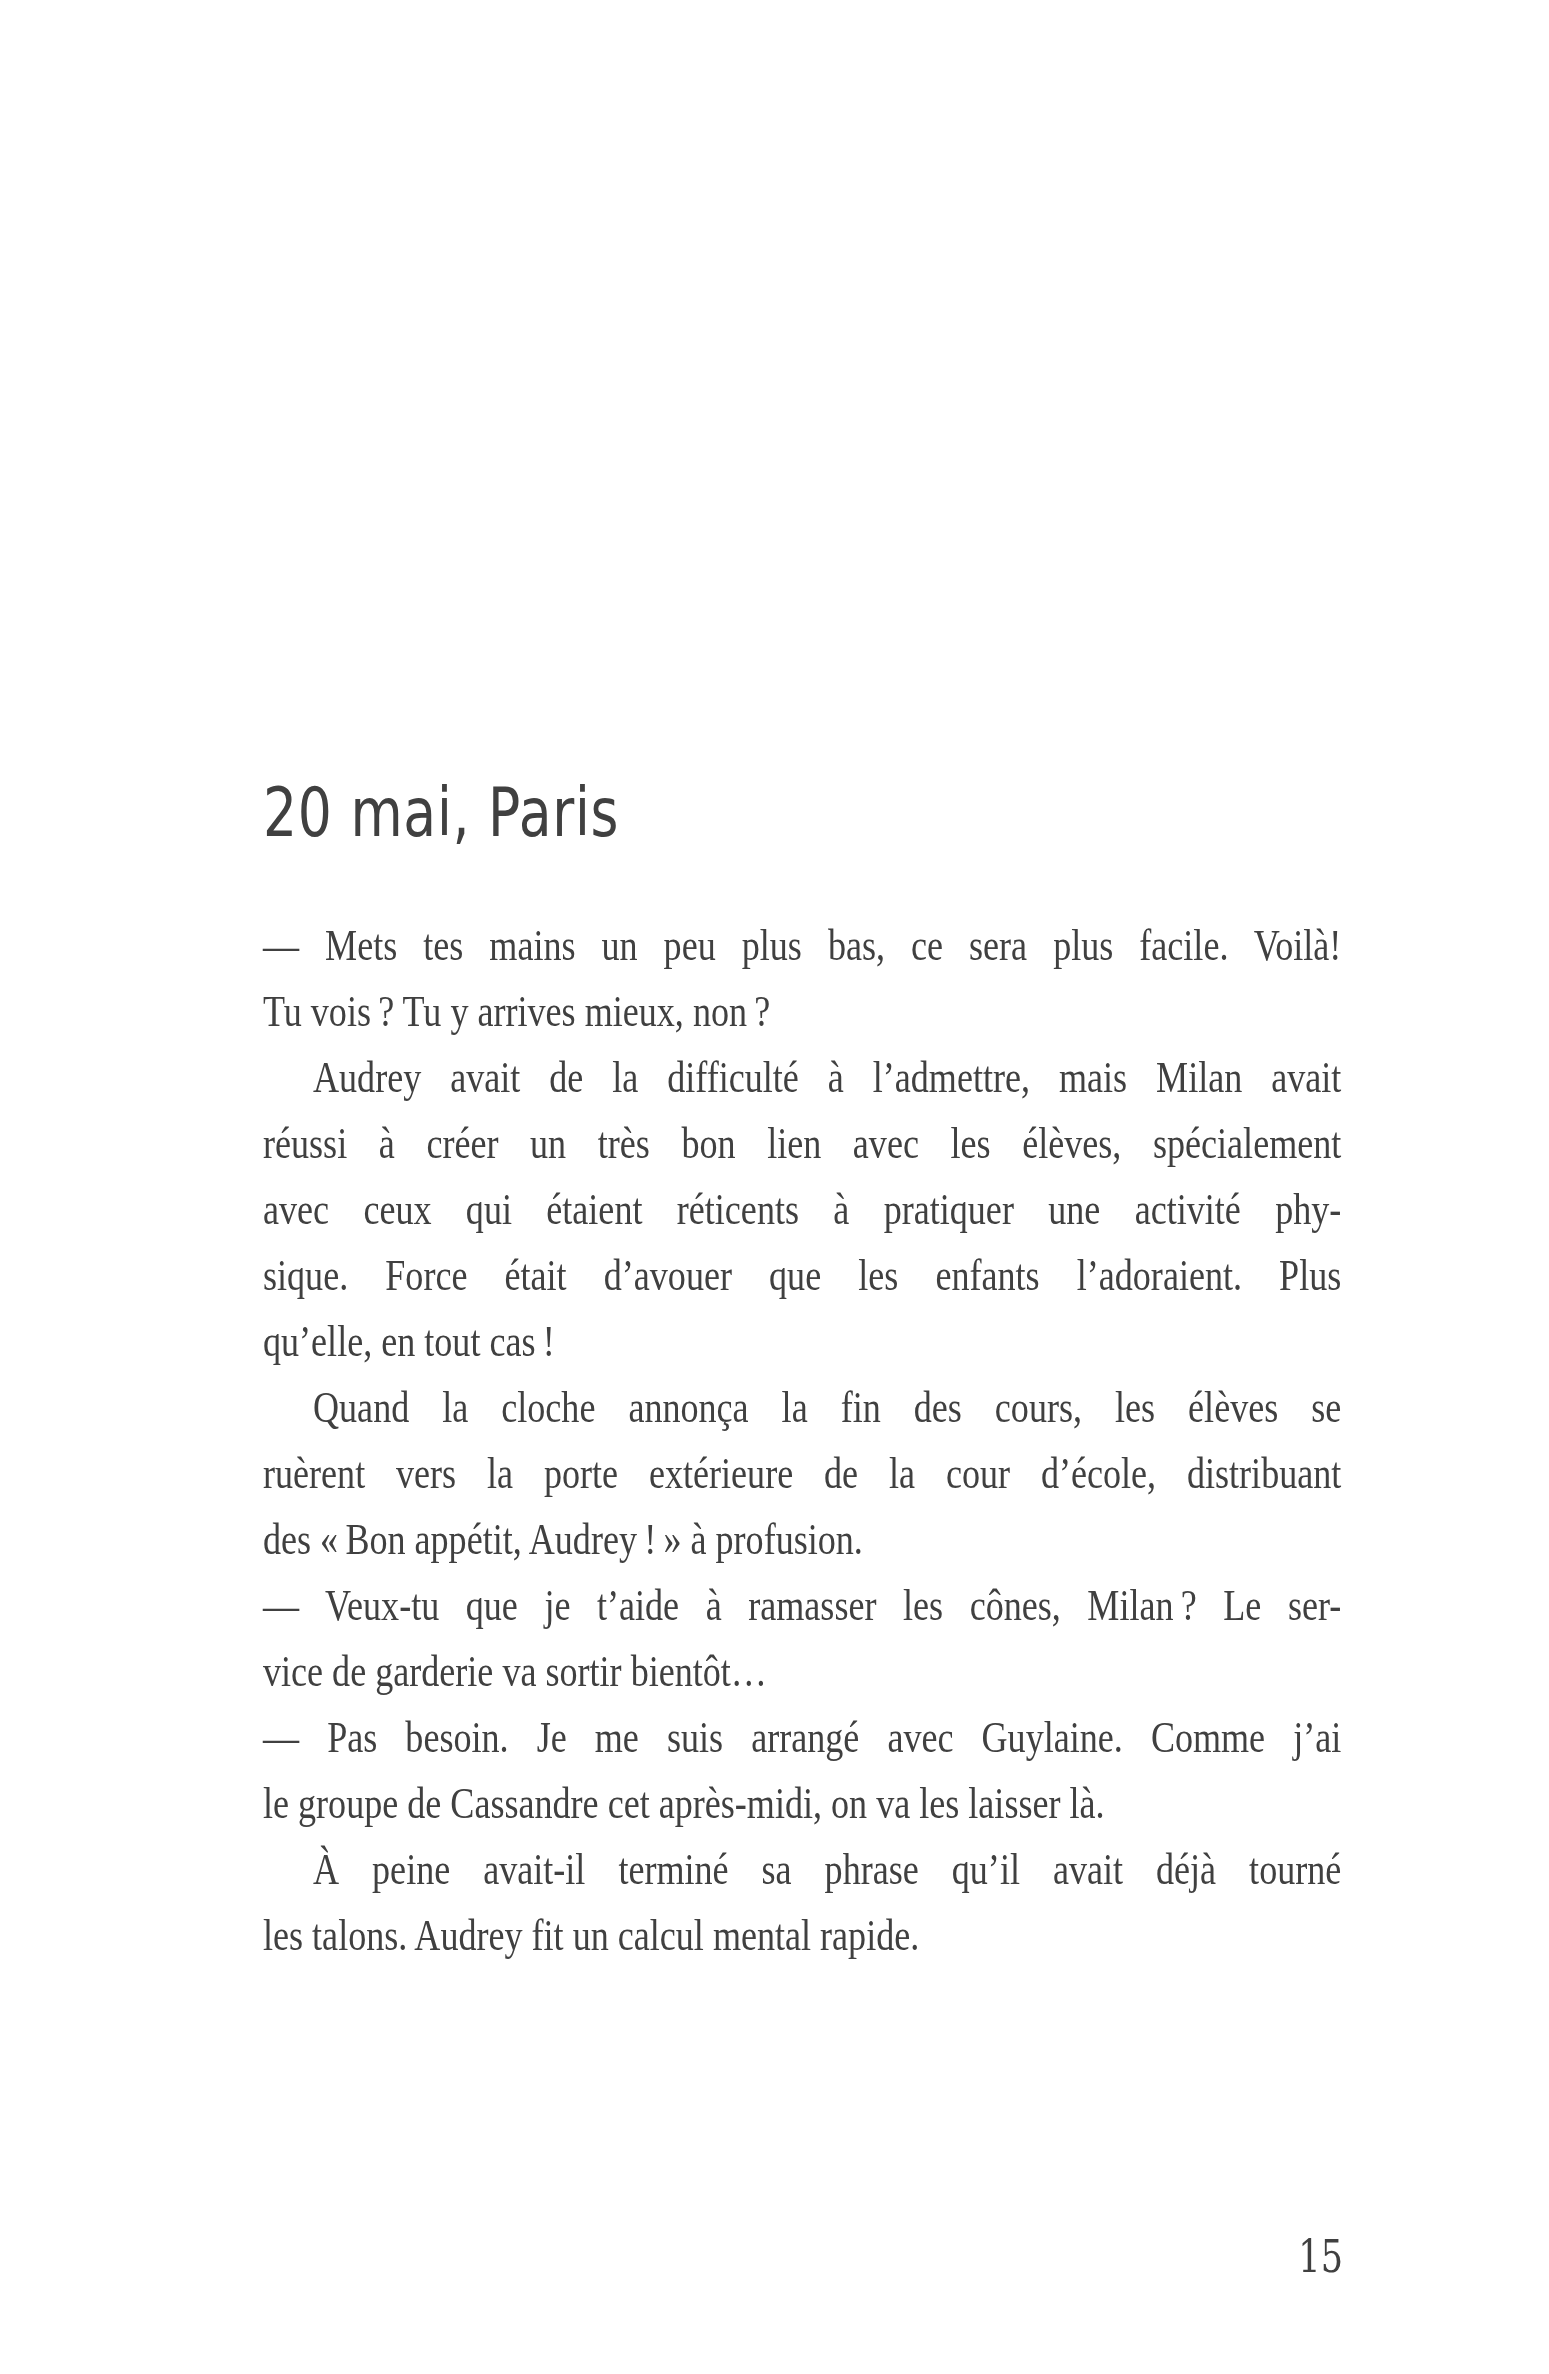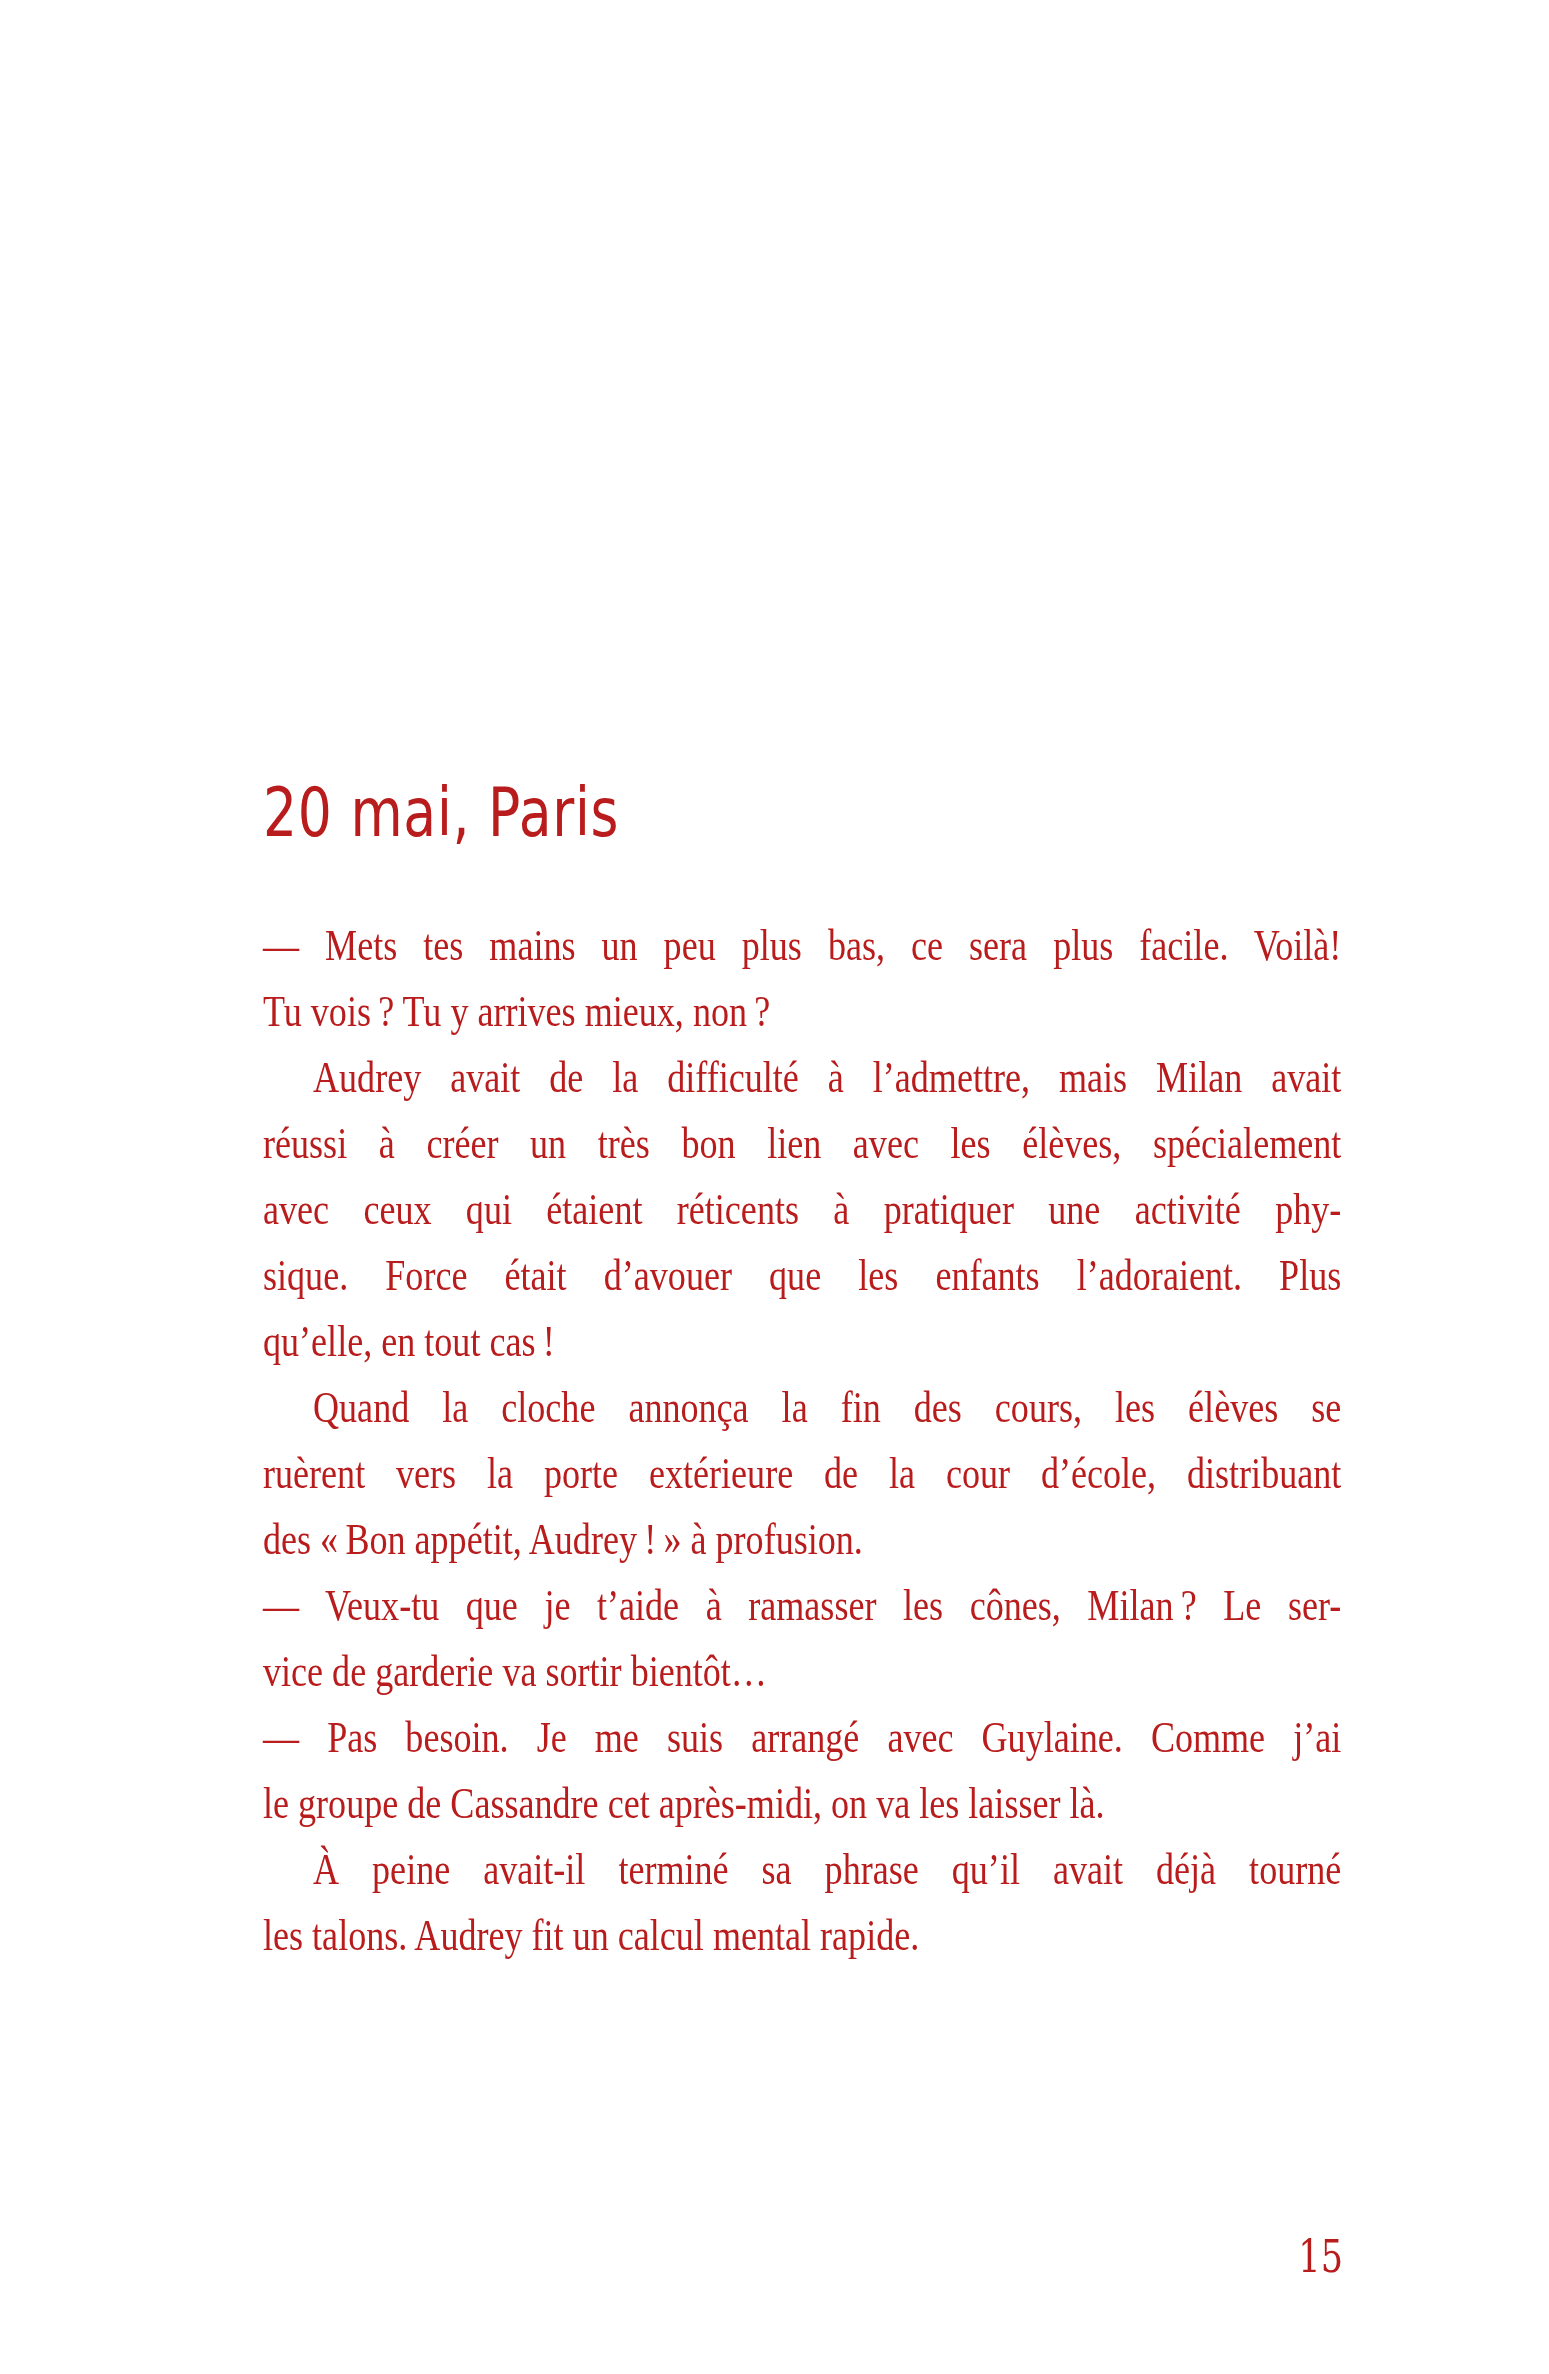--- a/index.html
+++ b/index.html
@@ -6,21 +6,21 @@
     margin: 0;
     padding: 0;
     background: #ffffff;
   }
   .page {
     position: relative;
     width: 1549px;
     height: 2375px;
     background: #ffffff;
     overflow: hidden;
-    color: #b91c1c;
+    color: #404040;
   }
   .heading {
     position: absolute;
     left: 263px;
     top: 772px;
     font-family: "DejaVu Sans", sans-serif;
     font-size: 67px;
     line-height: 1.25;
     letter-spacing: 0.9px;
     white-space: nowrap;

